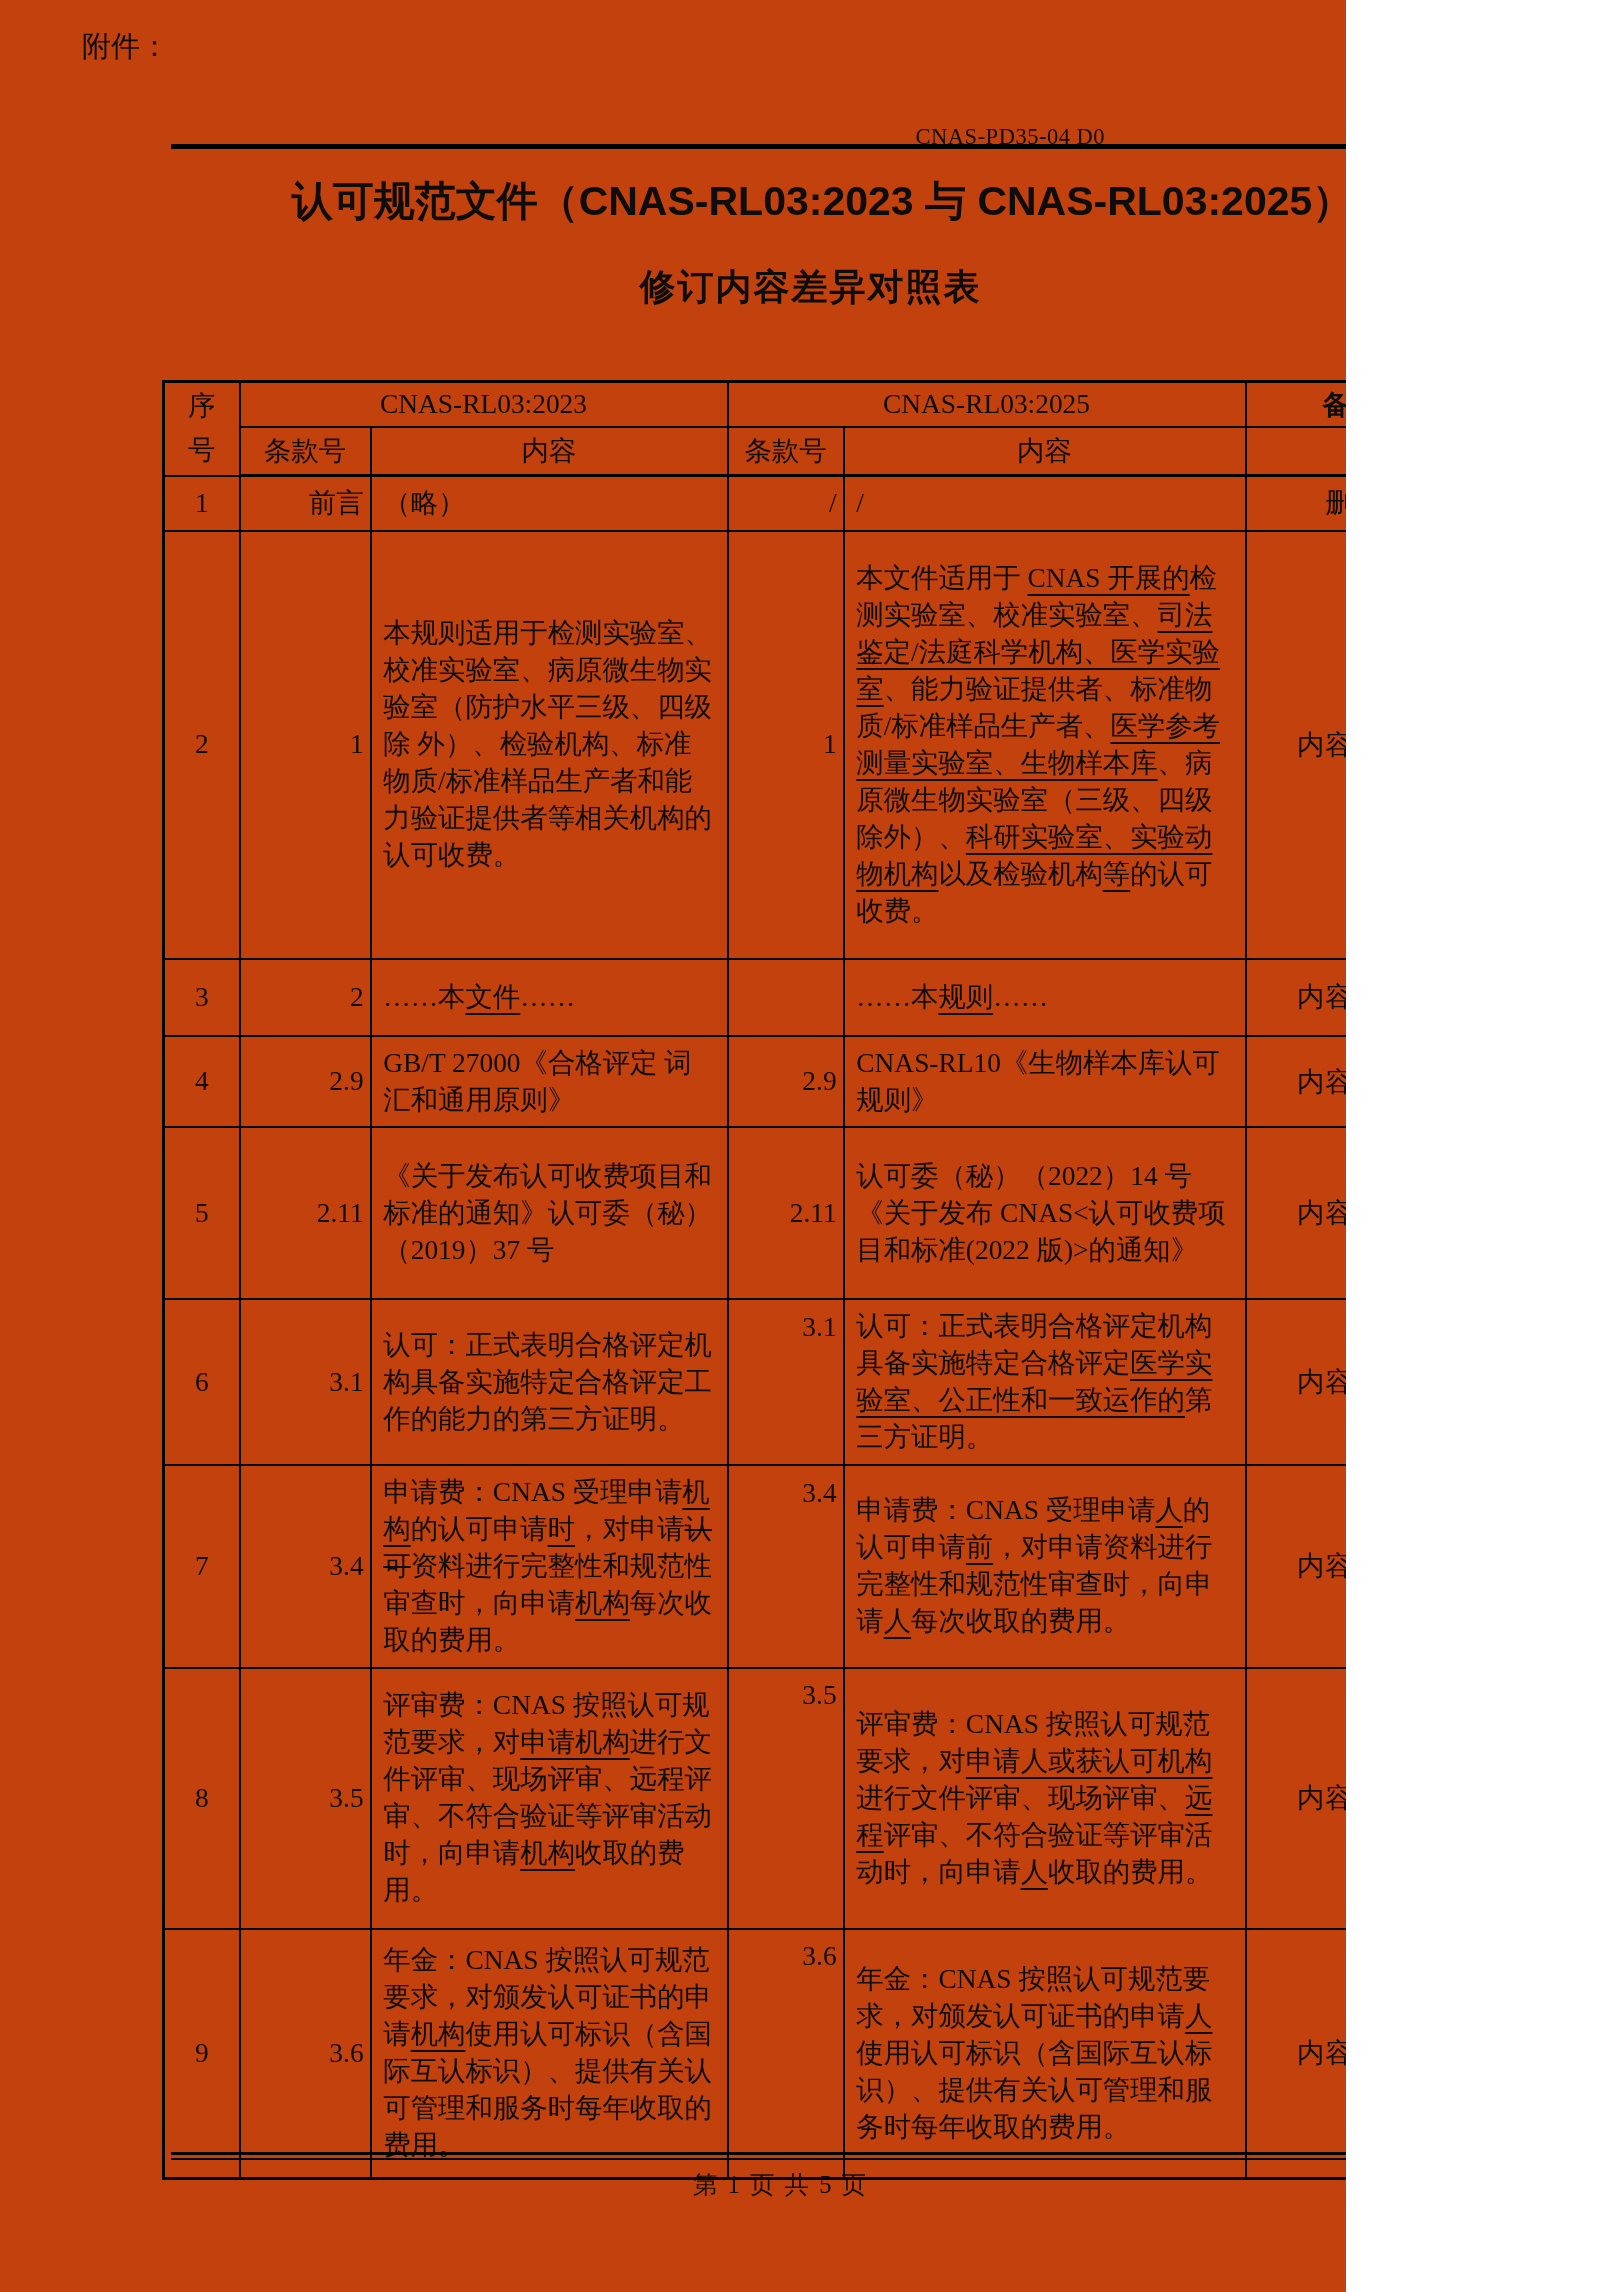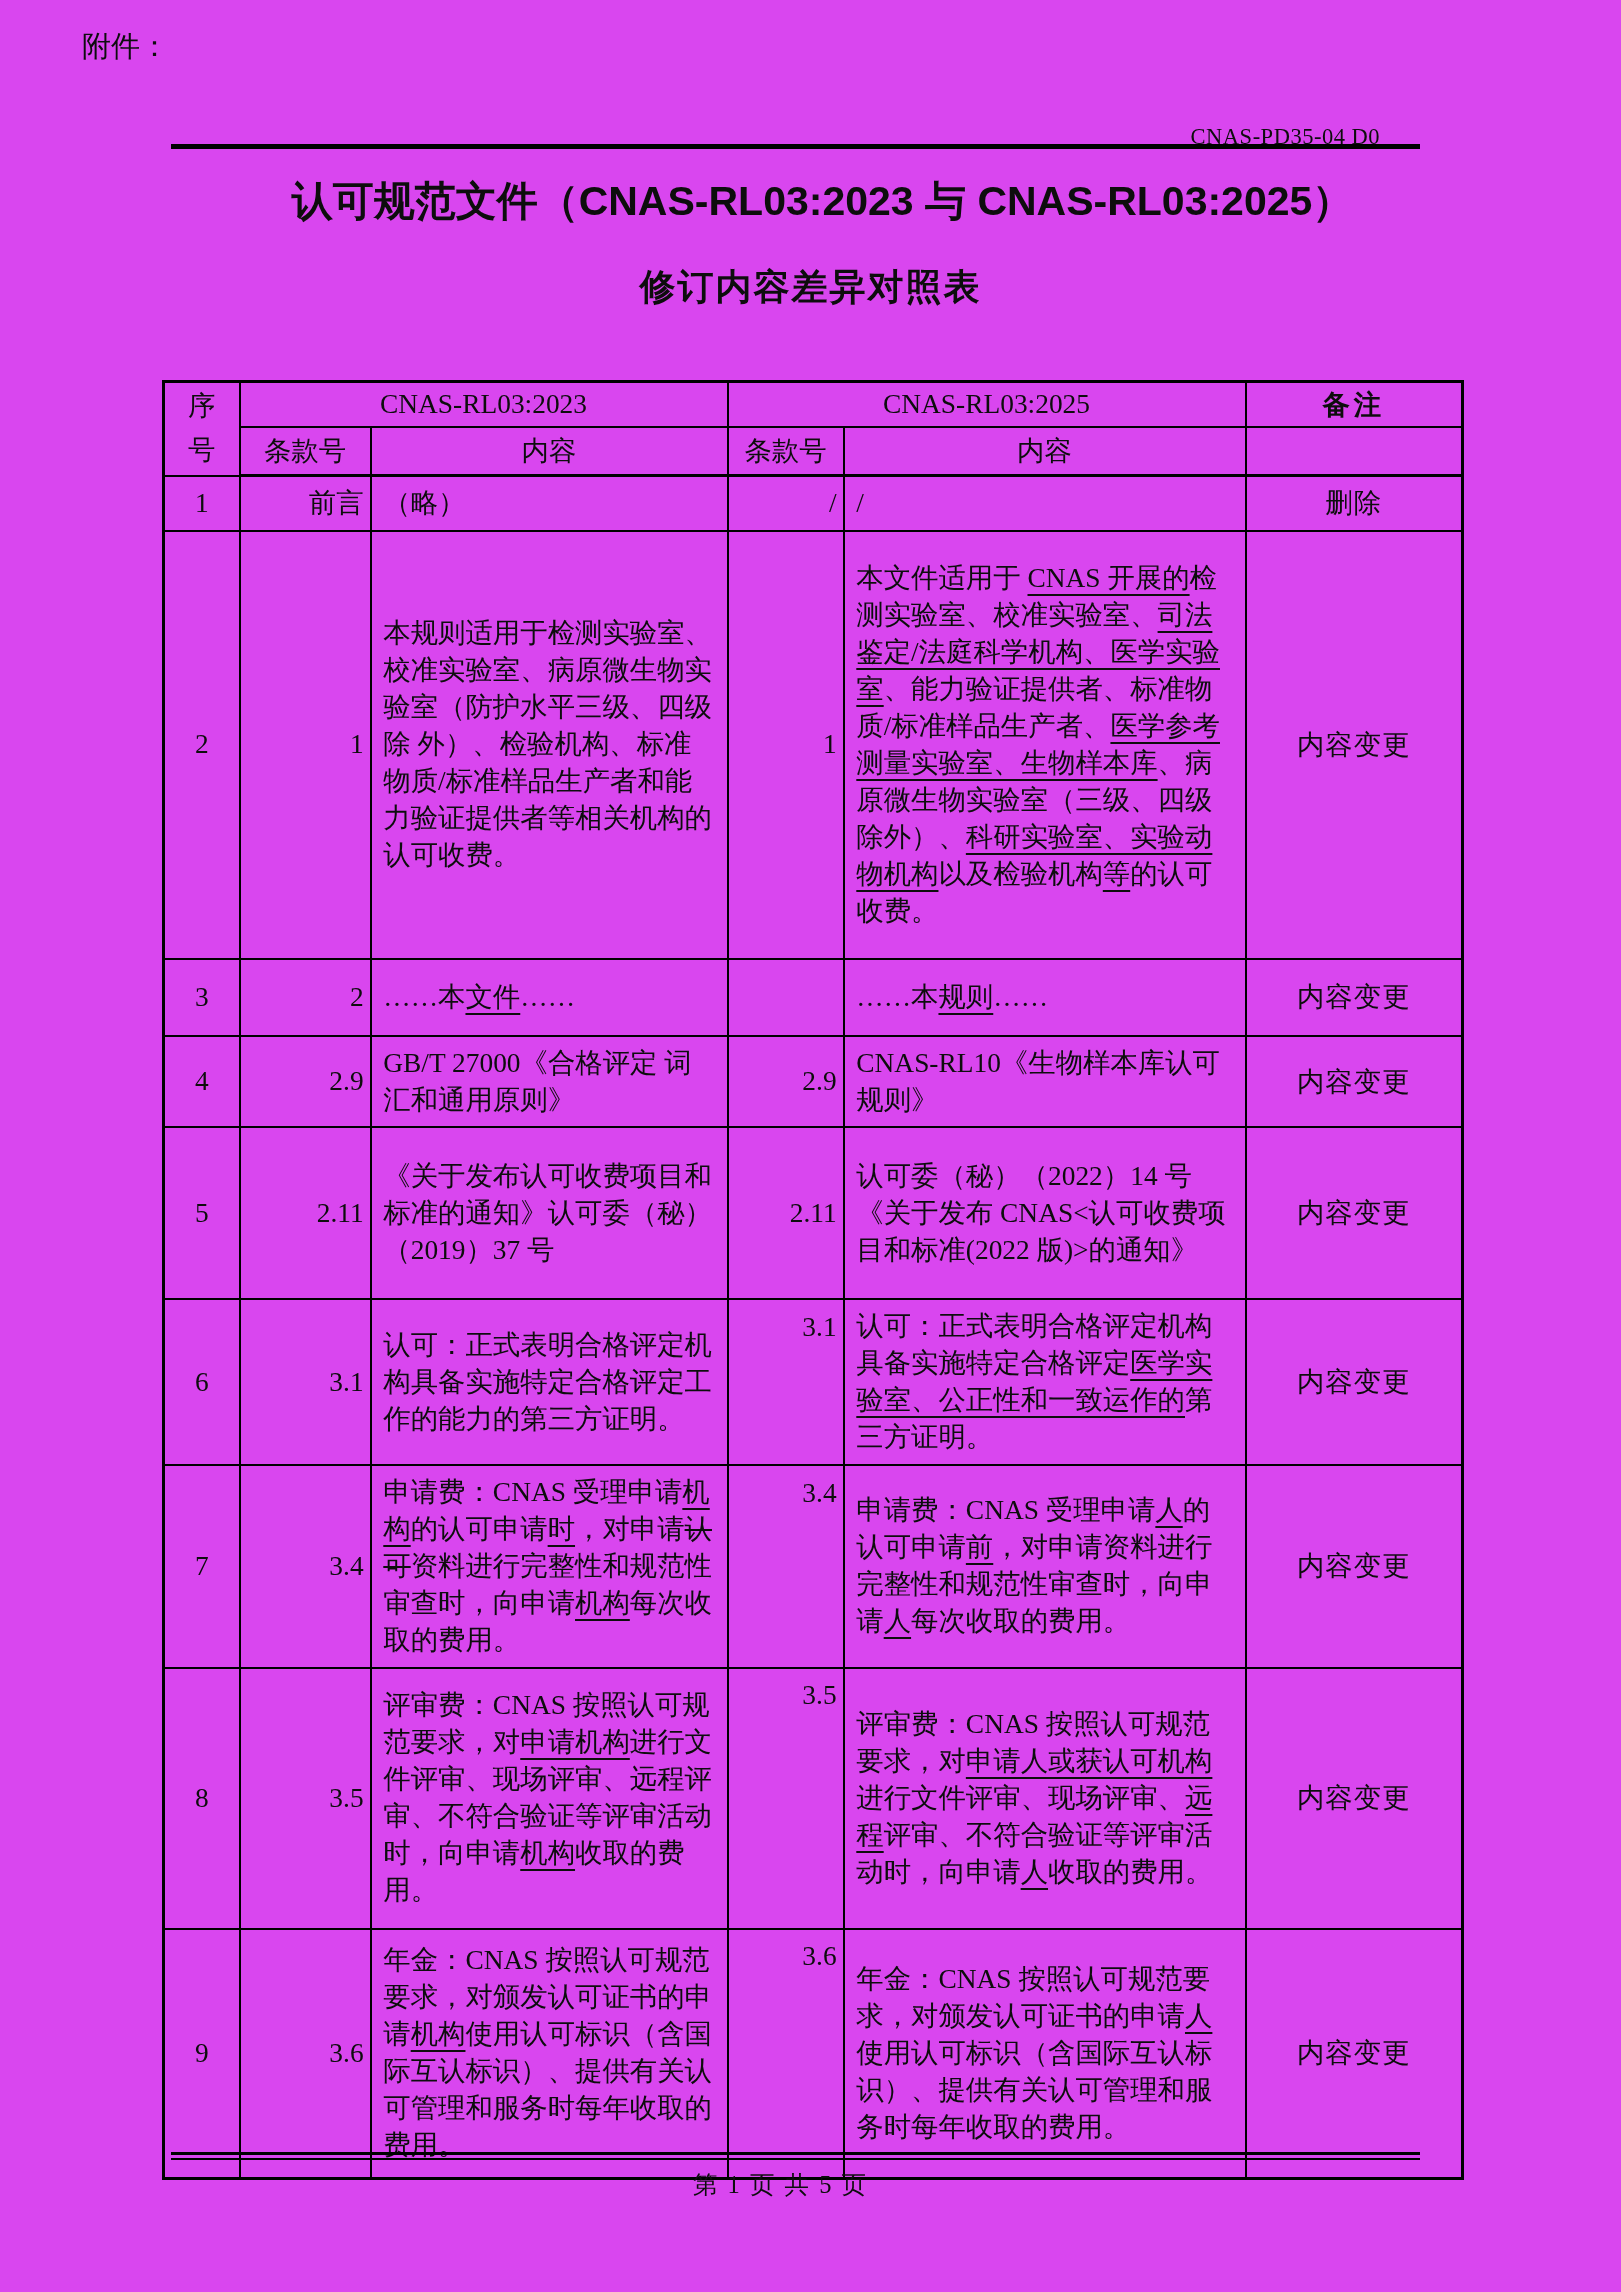--- a/index.html
+++ b/index.html
@@ -1,19 +1,19 @@
 <!DOCTYPE html>
 <html><head>
 <meta charset="utf-8">
 <style>
   html,body { margin:0; padding:0; background:#ffffff; }
   .page {
     position:relative;
-    width:1621px; height:2293px;
-    background:#d946ef;
+    width:1346px; height:2293px;
+    background:#c2410c;
     color:#0d0d0d;
     font-family:"Liberation Serif", serif;
     overflow:hidden;
   }
   .attachment {
     position:absolute; left:82px; top:27.4px;
     font-size:29px;
   }
   .doc-code {
     position:absolute; top:124px; right:241px;

